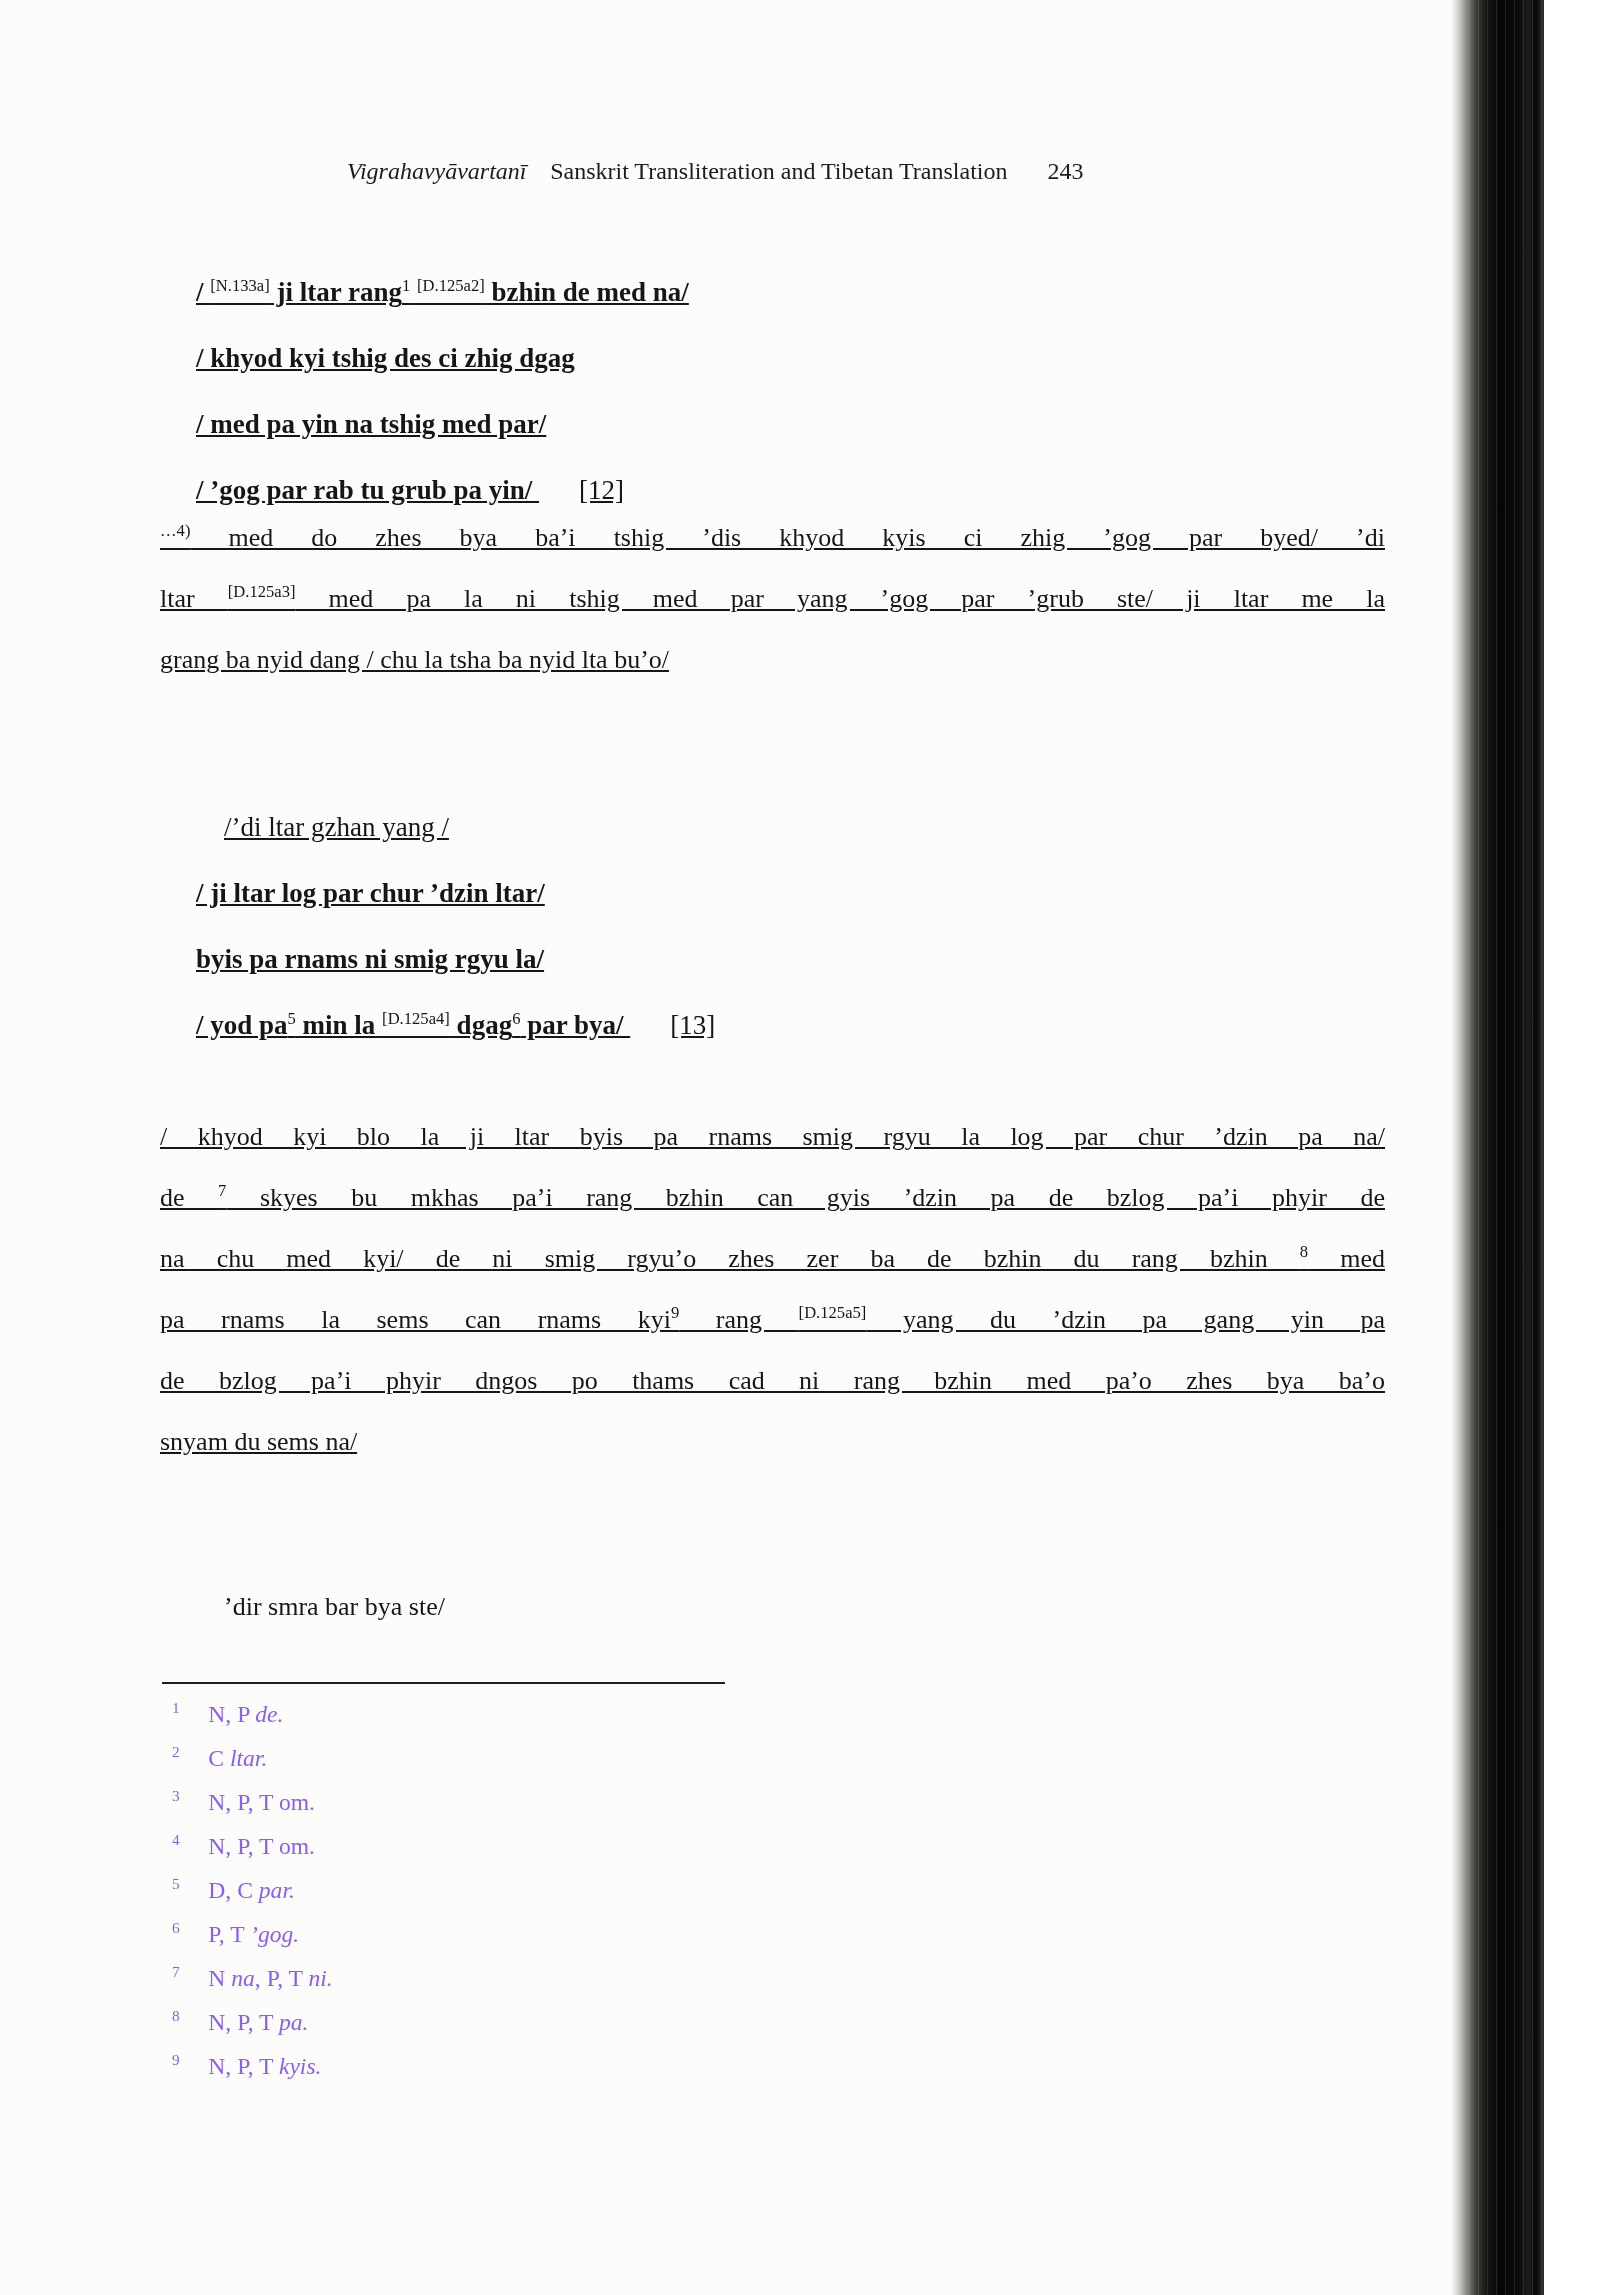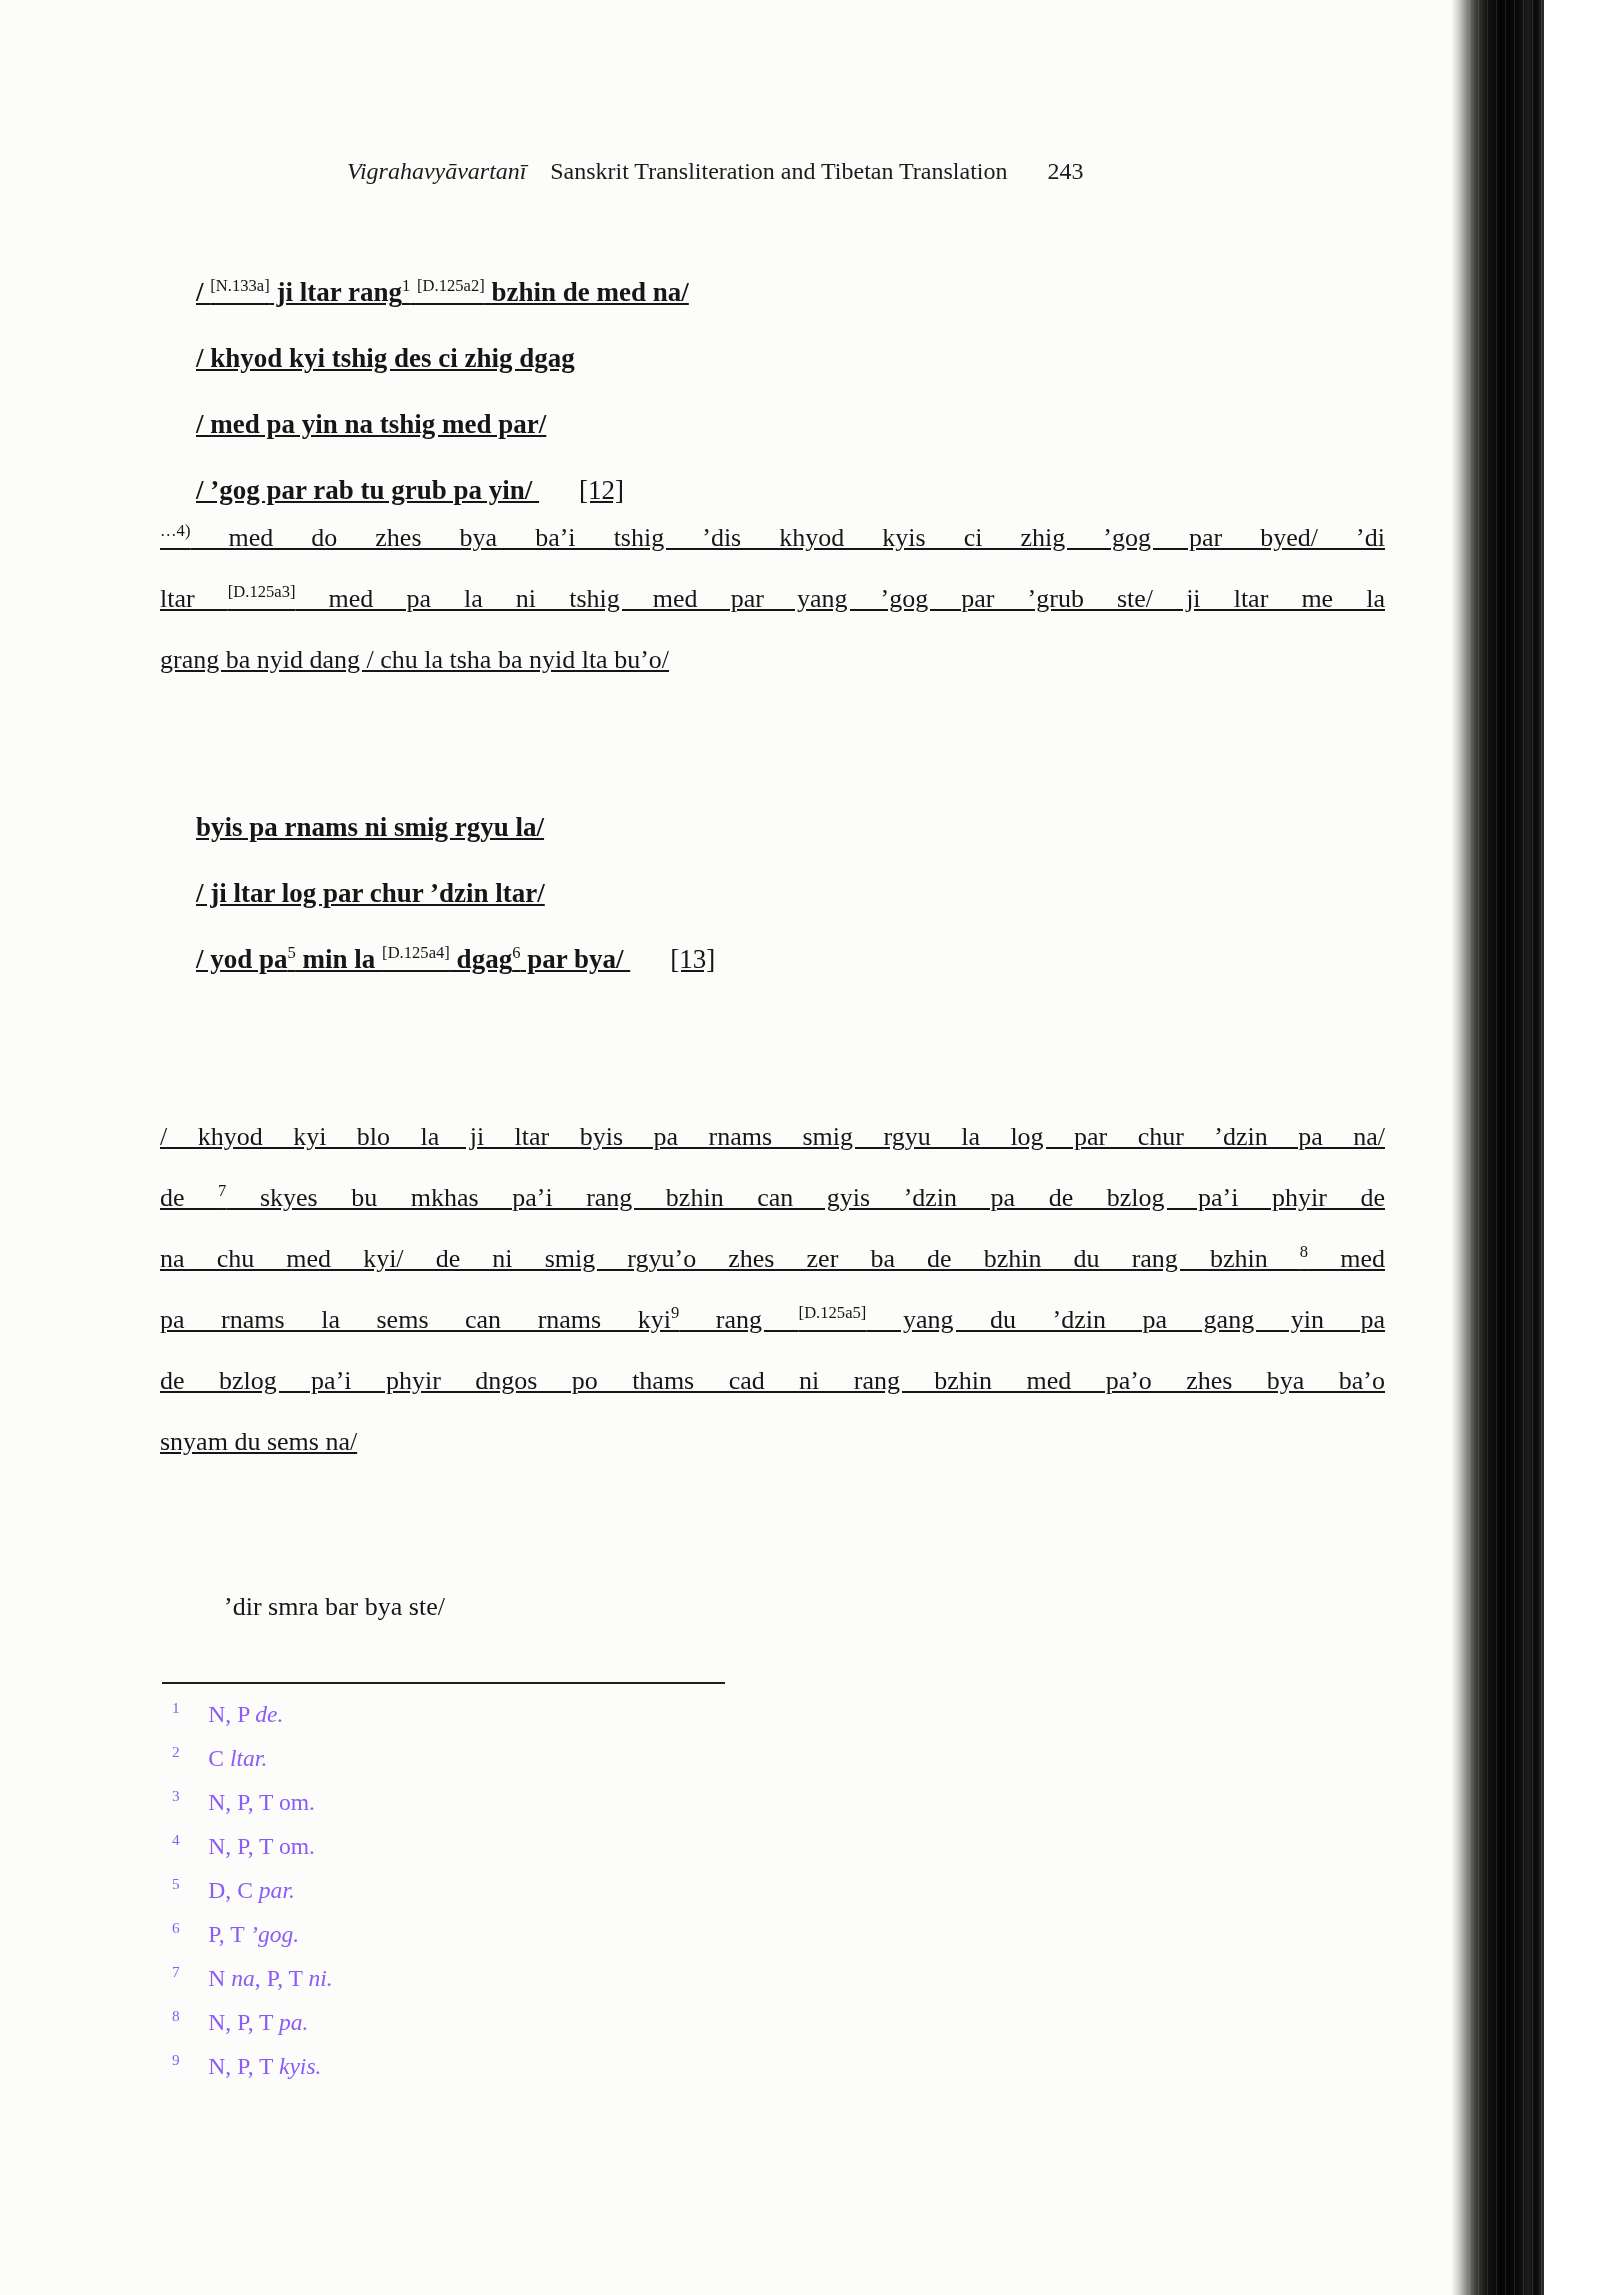--- a/index.html
+++ b/index.html
@@ -84,22 +84,23 @@
       <div class="line bold"><span class="seg-t">/ ’gog par rab tu grub pa yin/ </span><span class="seg-plain">[12]</span></div>
     </div>
 
   <div class="block prose" style="top:507px; left:160px;">
       <div class="line just"><span class="seg-sup">…4)</span><span class="seg-t"> med do zhes bya ba’i tshig ’dis khyod kyis ci zhig ’gog par byed/ ’di</span></div>
       <div class="line just"><span class="seg-t">ltar </span><span class="seg-ref">[D.125a3]</span><span class="seg-t"> med pa la ni tshig med par yang ’gog par ’grub ste/ ji ltar me la</span></div>
       <div class="line"><span class="seg-t">grang ba nyid dang / chu la tsha ba nyid lta bu’o/</span></div>
     </div>
 
   <div class="block verse" style="top:794px; left:196px;">
+      <div class="line indent"><span class="seg-t">/’di ltar gzhan yang /</span></div>
+      <div class="line bold"><span class="seg-t">/ ji ltar log par chur ’dzin ltar/</span></div>
       <div class="line bold"><span class="seg-t">byis pa rnams ni smig rgyu la/</span></div>
-      <div class="line bold"><span class="seg-t">/ ji ltar log par chur ’dzin ltar/</span></div>
       <div class="line bold"><span class="seg-t">/ yod pa</span><span class="seg-sup">5</span><span class="seg-t"> min la </span><span class="seg-ref">[D.125a4]</span><span class="seg-t"> dgag</span><span class="seg-sup">6</span><span class="seg-t"> par bya/ </span><span class="seg-plain">[13]</span></div>
     </div>
 
   <div class="block prose" style="top:1106px; left:160px;">
       <div class="line just"><span class="seg-t">/ khyod kyi blo la ji ltar byis pa rnams smig rgyu la log par chur ’dzin pa na/</span></div>
       <div class="line just"><span class="seg-t">de </span><span class="seg-sup">7</span><span class="seg-t"> skyes bu mkhas pa’i rang bzhin can gyis ’dzin pa de bzlog pa’i phyir de</span></div>
       <div class="line just"><span class="seg-t">na chu med kyi/ de ni smig rgyu’o zhes zer ba de bzhin du rang bzhin </span><span class="seg-sup">8</span><span class="seg-t"> med</span></div>
       <div class="line just"><span class="seg-t">pa rnams la sems can rnams kyi</span><span class="seg-sup">9</span><span class="seg-t"> rang </span><span class="seg-ref">[D.125a5]</span><span class="seg-t"> yang du ’dzin pa gang yin pa</span></div>
       <div class="line just"><span class="seg-t">de bzlog pa’i phyir dngos po thams cad ni rang bzhin med pa’o zhes bya ba’o</span></div>
       <div class="line"><span class="seg-t">snyam du sems na/</span></div>

